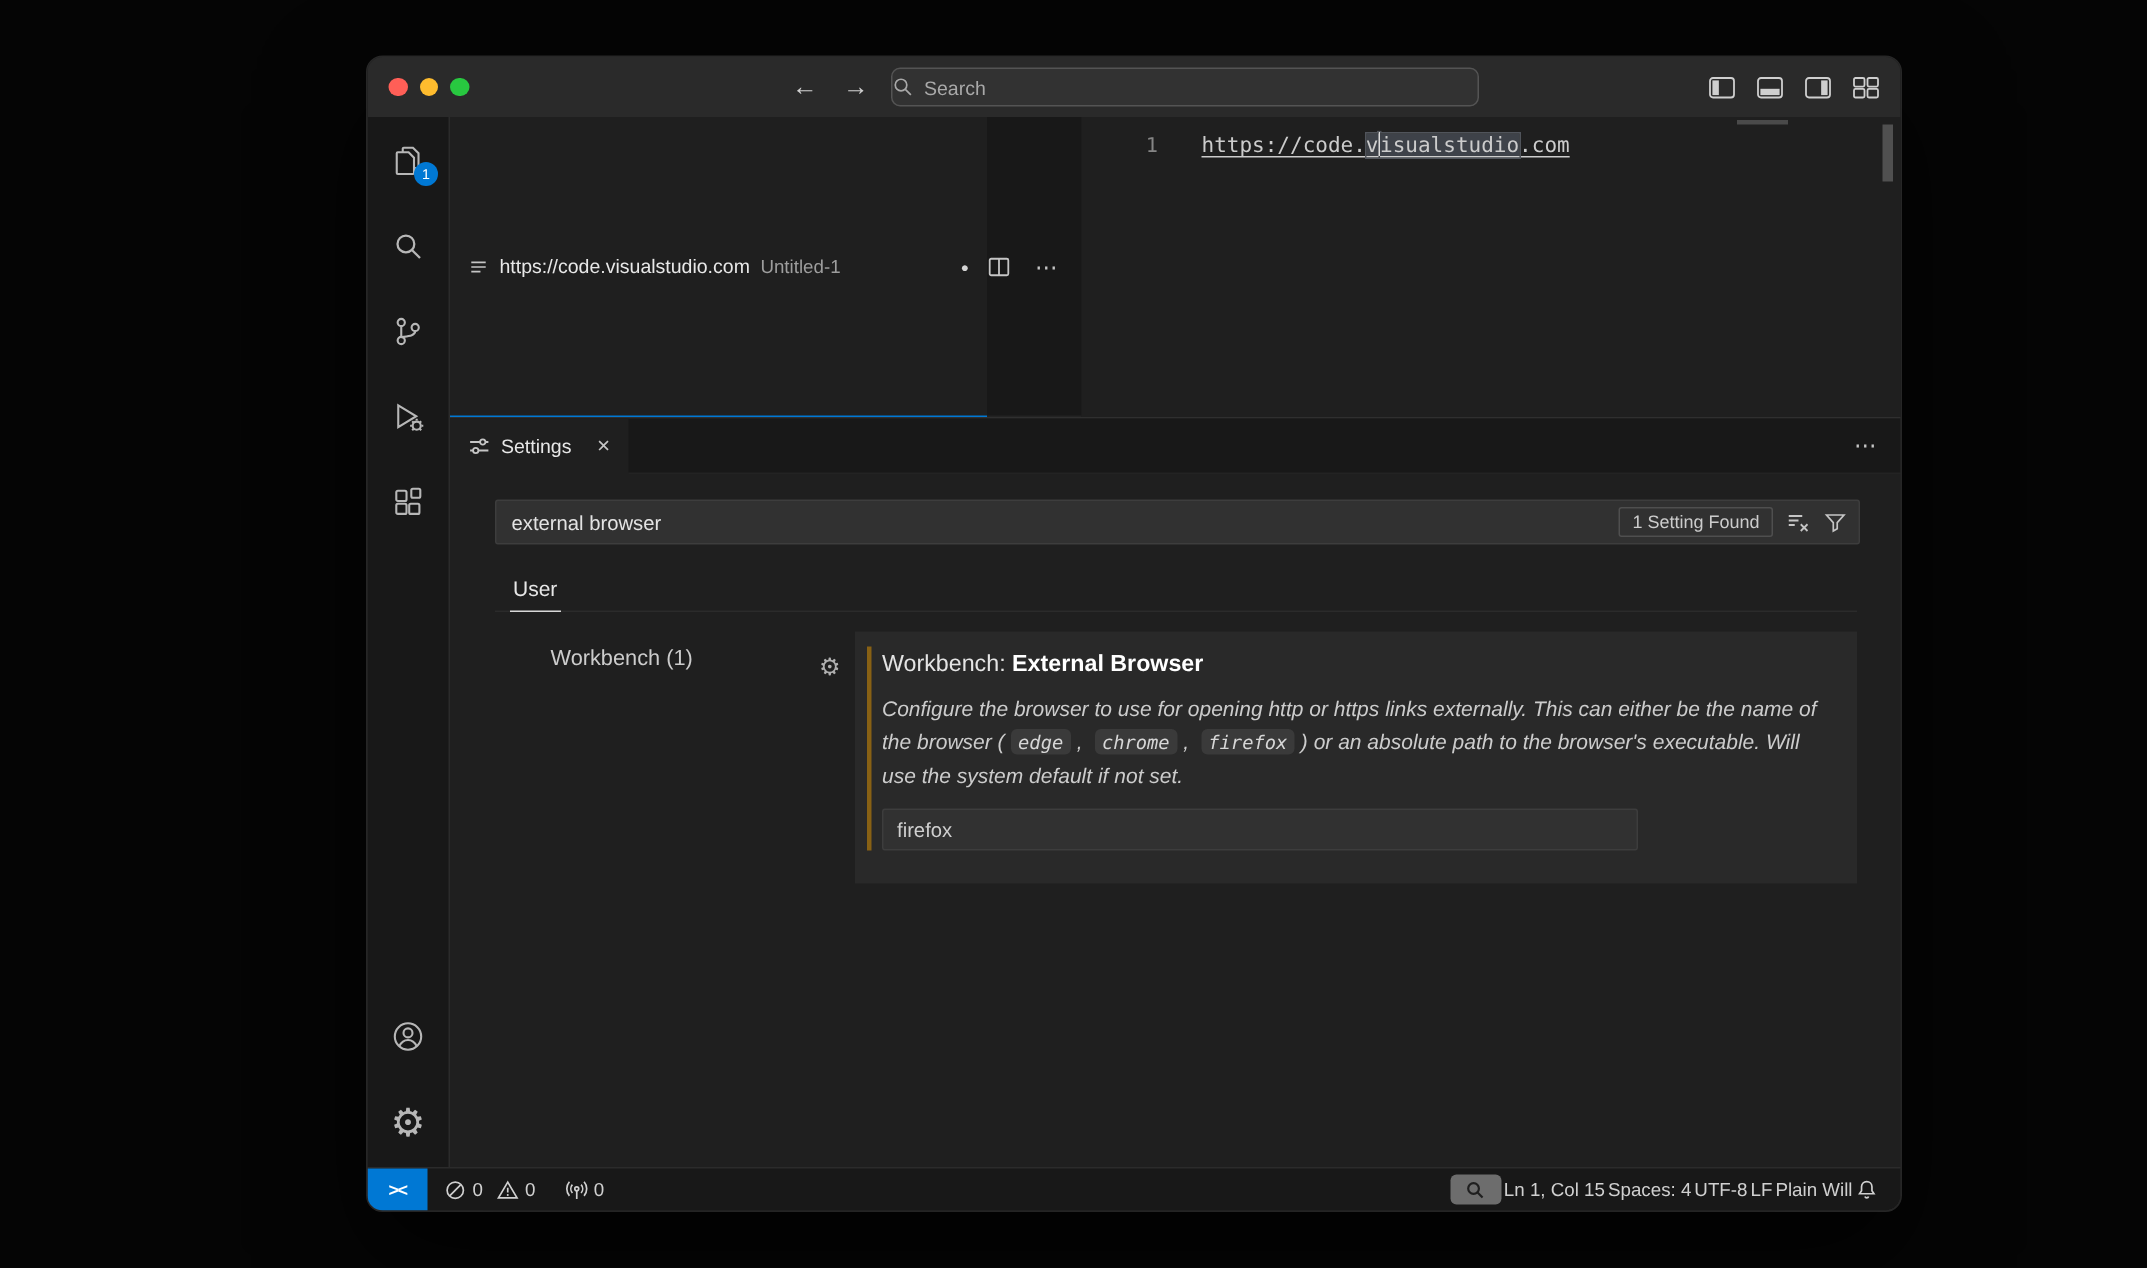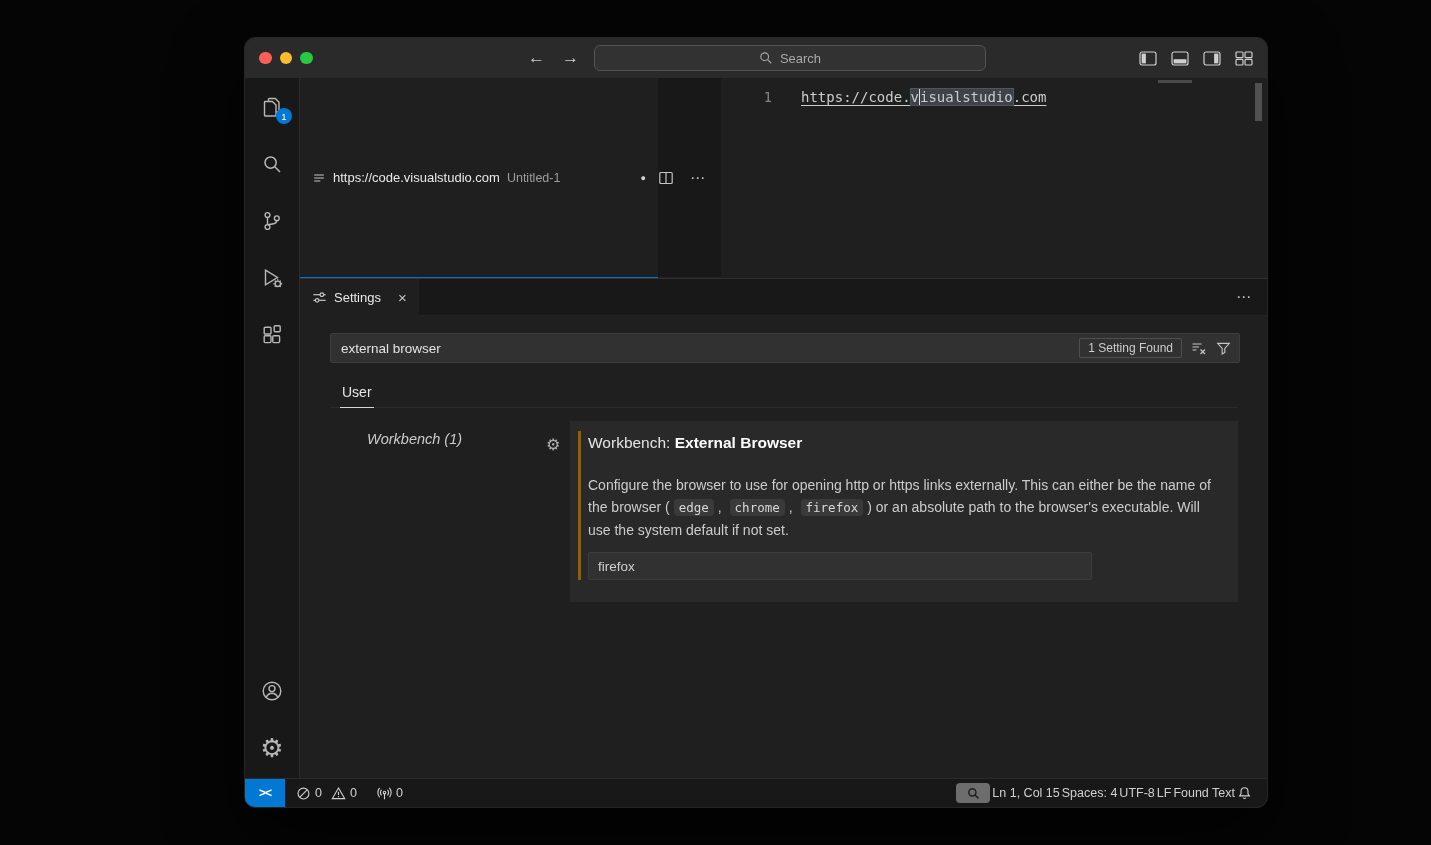--- a/index.html
+++ b/index.html
@@ -13,21 +13,21 @@
   
   .titlebar { flex:0 0 40px; background:#2a2a2a; position:relative; display:flex; align-items:center; }
   .tl-group { display:flex; gap:8px; padding-left:14px; align-items:center; }
   .tl { width:12.5px; height:12.5px; border-radius:50%; }
   .tl.red{ background:#ff5f57; } .tl.yellow{ background:#febc2e; } .tl.green{ background:#28c840; }
   .nav { position:absolute; left:283px; top:0; height:40px; display:flex; align-items:center; gap:17px;
          font-size:17px; color:#cfcfcf; }
   .nav span { cursor:default; }
   .cmd-center { position:absolute; left:349px; top:7px; width:392px; height:26px; background:#323232;
                 border:1px solid #545454; border-radius:6px; display:flex; align-items:center;
-                justify-content:center; gap:7px; color:#a9a9a9; font-size:13px; }
+                justify-content:flex-start; gap:7px; color:#a9a9a9; font-size:13px; }
   .layout-controls { position:absolute; right:14px; top:0; height:40px; display:flex; align-items:center; gap:14px; }
   .layout-controls svg { display:block; }
 
   
   .main { flex:1; display:flex; min-height:0; }
   .activitybar { flex:0 0 55px; background:#181818; border-right:1px solid #2b2b2b;
                  display:flex; flex-direction:column; align-items:center; padding:17px 0 18px; gap:33px; }
   .ab-item { position:relative; width:26px; height:24px; display:flex; align-items:center; justify-content:center; }
   .ab-bottom { margin-top:auto; display:flex; flex-direction:column; gap:33px; align-items:center; }
   .badge { position:absolute; right:-7px; bottom:-5px; min-width:16px; height:16px; border-radius:9px;
@@ -71,28 +71,28 @@
   .results-badge { border:1px solid #4f4f4f; border-radius:2px; padding:2px 8px; font-size:12px; color:#ccc; white-space:nowrap; }
   .search-actions { display:flex; align-items:center; gap:9px; margin-left:9px; }
 
   .scope-wrap { margin:15px 29px 0 30px; border-bottom:1px solid #2b2b2b; display:flex; align-items:flex-end; }
   .scope-tab { margin-left:10px; padding:6px 2px 7px; color:#e7e7e7; font-size:14px;
                border-bottom:1px solid #d7d7d7; margin-bottom:-1px; }
   .sync-btn { margin-left:auto; margin-bottom:6px; background:#0078d4; color:#fff; font-size:13px;
               font-weight:700; padding:7px 13px; border-radius:2px; border:none; font-family:inherit; }
 
   .settings-main { flex:1; display:flex; margin-top:13px; min-height:0; }
-  .toc { flex:0 0 241px; padding:10px 0 0 67px; font-size:14.5px; color:#cccccc;font-style:italic; }
+  .toc { flex:0 0 241px; padding:10px 0 0 67px; font-size:14.5px; color:#cccccc; }
   .settings-content { flex:1; padding:0 29px; }
   .setting-row { position:relative; background:#292929; padding:13px 20px 22px 18px; }
   .row-gear { position:absolute; left:-24px; top:14px; font-size:16px; color:#b0b0b0; }
   .mod-bar { position:absolute; left:8px; top:10px; bottom:22px; width:2.5px; background:rgba(187,128,9,.65); }
   .setting-title { font-size:15.5px; color:#e4e4e4; }
   .setting-title .label { color:#fff; font-weight:700; }
-  .setting-desc { margin-top:22px; font-size:14px; line-height:22px; color:#cccccc; max-width:625px; }
+  .setting-desc { margin-top:9px; font-size:14px; line-height:22px; color:#cccccc; max-width:625px;font-style:italic; }
   .code-chip { font-family:"DejaVu Sans Mono","Liberation Mono",monospace; font-size:12.5px; background:#3a3a3a;
                border-radius:4px; padding:1px 5px; margin:0 4px; color:#d7d7d7; }
   .setting-input { margin-top:11px; display:block; width:504px; height:28px; background:#313131;
                    border:1px solid #3d3d3d; border-radius:2px; color:#cfcfcf; font-size:13.5px;
                    padding:0 0 0 9px; outline:none; font-family:inherit; }
 
   
   .statusbar { flex:0 0 29px; background:#181818; border-top:1px solid #2b2b2b; display:flex;
                align-items:stretch; font-size:12.5px; color:#d0d0d0; }
   .remote { width:40px; background:#0078d4; color:#fff; display:flex; align-items:center; justify-content:center;
@@ -322,21 +322,21 @@
         <span class="zoom-pill">
           <svg width="13" height="13" viewBox="0 0 16 16" fill="none" stroke="#1f1f1f" stroke-width="1.8">
               <circle cx="6.6" cy="6.6" r="4.4"></circle>
               <path d="M9.9 9.9L14 14"></path>
             </svg>
         </span>
         <span>Ln 1, Col 15</span>
         <span>Spaces: 4</span>
         <span>UTF-8</span>
         <span>LF</span>
-        <span>Found Text</span>
+        <span>Plain Will</span>
         <svg width="15" height="15" viewBox="0 0 16 16" fill="none" stroke="#d0d0d0" stroke-width="1.2">
             <path d="M8 1.8c2.1 0 3.7 1.6 3.7 3.7v2.9l1.4 2.1H2.9l1.4-2.1V5.5C4.3 3.4 5.9 1.8 8 1.8z"></path>
             <path d="M6.7 12.4a1.35 1.35 0 0 0 2.6 0"></path>
           </svg>
       </div>
     </div>
 
   </div>
 </div>
 

